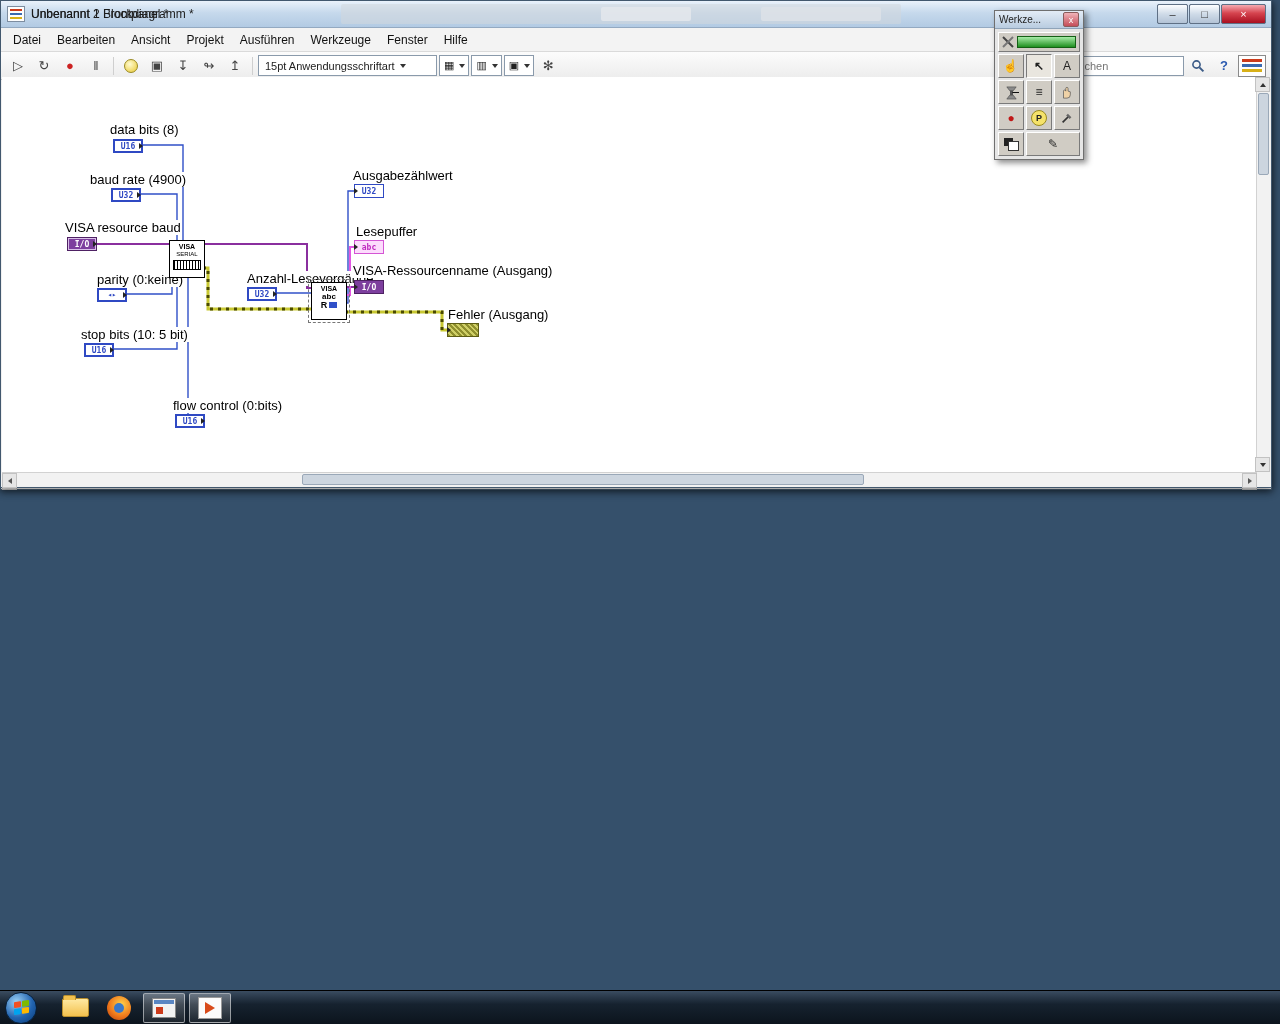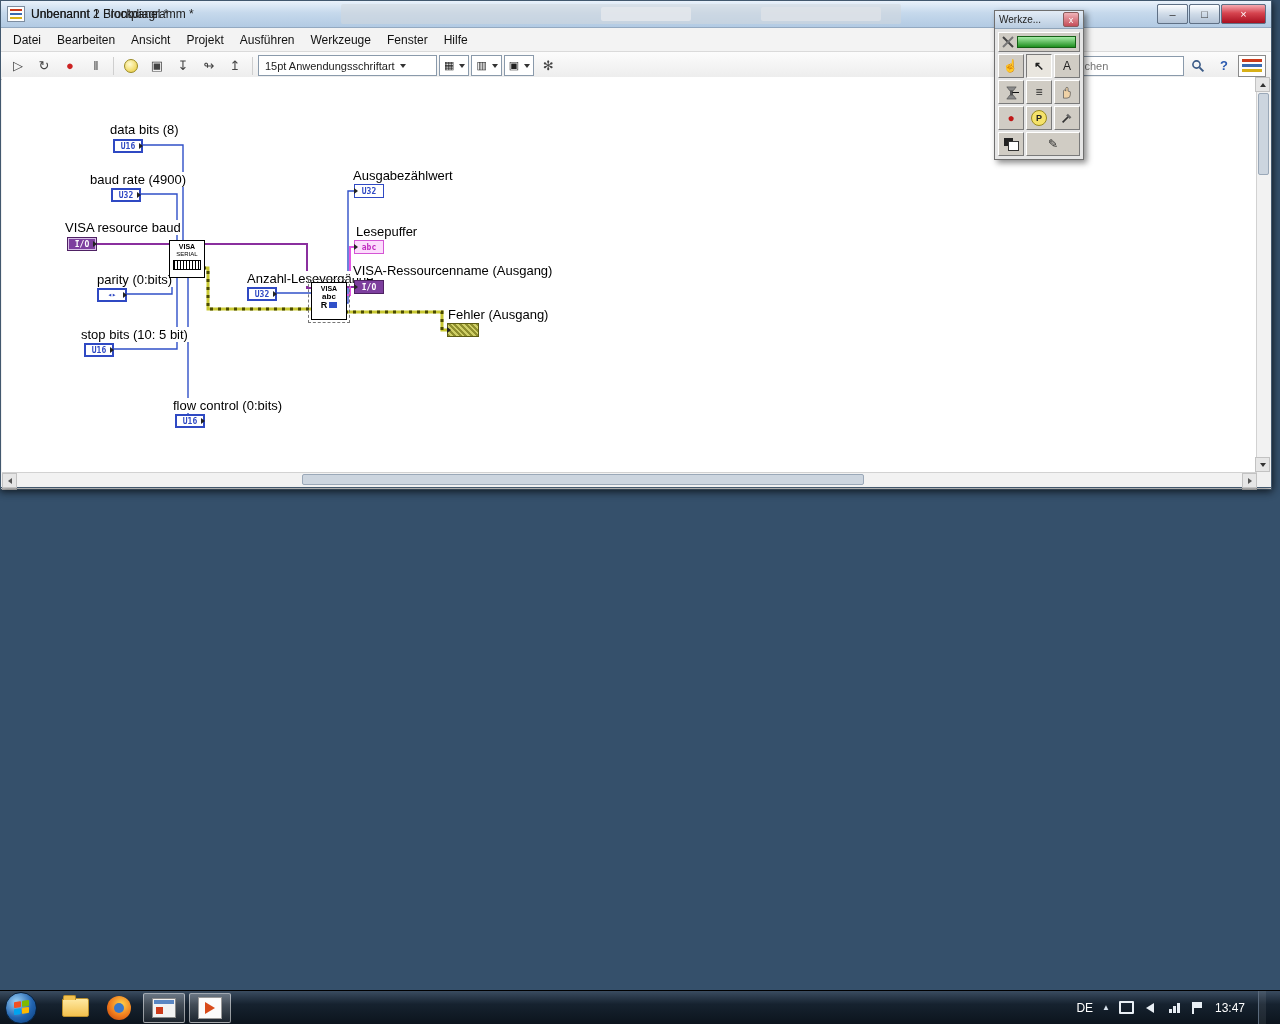--- a/index.html
+++ b/index.html
@@ -534,21 +534,21 @@
 
         <path d="M201 191 H206 V232 H309" fill="none" stroke="#c8c832" stroke-width="3"></path>
         <path d="M201 191 H206 V232 H309" fill="none" stroke="#4a4a00" stroke-width="3" stroke-dasharray="3 5"></path>
         <path d="M343 235 H440 V253 H445" fill="none" stroke="#c8c832" stroke-width="3"></path>
         <path d="M343 235 H440 V253 H445" fill="none" stroke="#4a4a00" stroke-width="3" stroke-dasharray="3 5"></path>
       </svg>
 
       <div class="bd-label" style="left:107px;top:45px">data bits (8)</div>
       <div class="bd-label" style="left:87px;top:95px">baud rate (4900)</div>
       <div class="bd-label" style="left:62px;top:143px">VISA resource baud</div>
-      <div class="bd-label" style="left:94px;top:195px">parity (0:bits)</div>
+      <div class="bd-label" style="left:94px;top:195px">parity (0:keine)</div>
       <div class="bd-label" style="left:78px;top:250px">stop bits (10: 5 bit)</div>
       <div class="bd-label" style="left:170px;top:321px">flow control (0:bits)</div>
       <div class="bd-label" style="left:244px;top:194px">Anzahl-Lesevorgänge</div>
       <div class="bd-label" style="left:350px;top:91px">Ausgabezählwert</div>
       <div class="bd-label" style="left:353px;top:147px">Lesepuffer</div>
       <div class="bd-label" style="left:350px;top:186px">VISA-Ressourcenname (Ausgang)</div>
       <div class="bd-label" style="left:445px;top:230px">Fehler (Ausgang)</div>
 
       <div class="term t-int ctrl" style="left:111px;top:62px">
           <span>U16</span>
@@ -648,36 +648,14 @@
         <span class="lvwin-ic">
           <i></i>
           <b></b>
         </span>
       </div>
     <div class="tb-app active">
         <span class="lv-ic">
           <i></i>
         </span>
       </div>
-    <div class="tray">
-      <span>DE</span>
-      <span style="font-size:8px;color:#d8e2ec">▲</span>
-      <span class="trayic">
-          <span class="monic"></span>
-        </span>
-      <span class="trayic">
-          <span class="vol"></span>
-        </span>
-      <span class="trayic">
-          <span class="net">
-            <i style="height:4px"></i>
-            <i style="height:7px"></i>
-            <i style="height:10px"></i>
-          </span>
-        </span>
-      <span class="trayic">
-          <span class="flagic"></span>
-        </span>
-      <span>13:47</span>
-      <span style="width:7px;height:33px;margin-left:4px;border-left:1px solid #5a6a7c;background:rgba(255,255,255,.08)"></span>
-    </div>
   </div>
 </div>
 
 </body></html>

